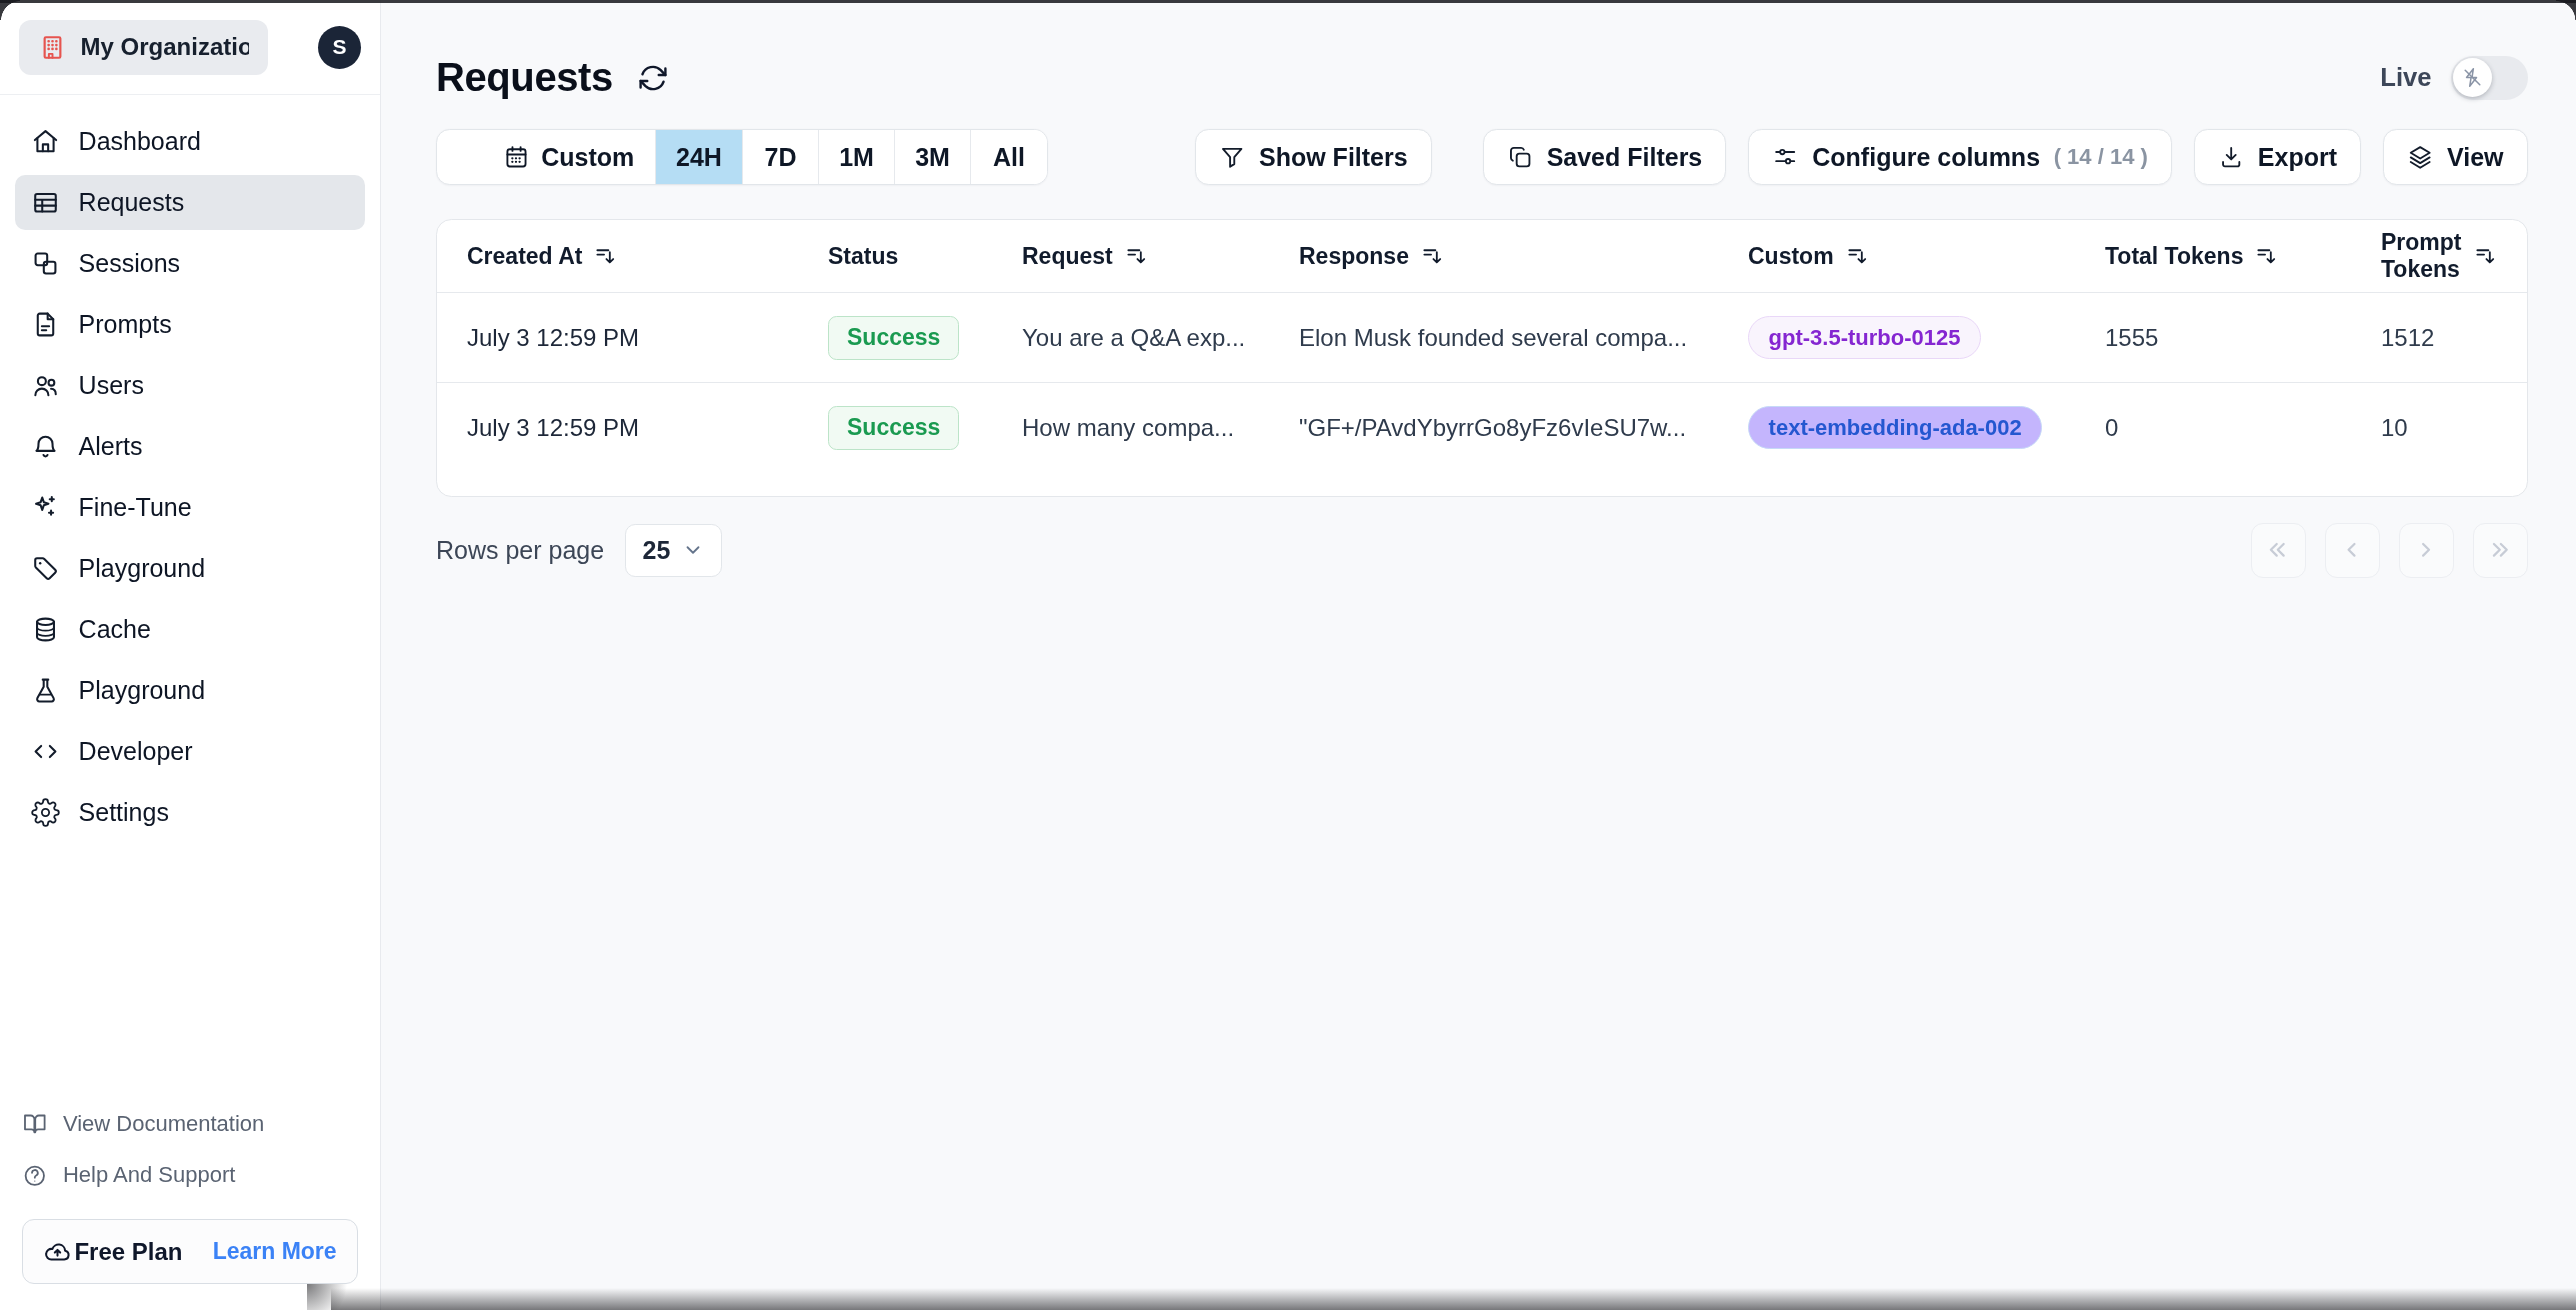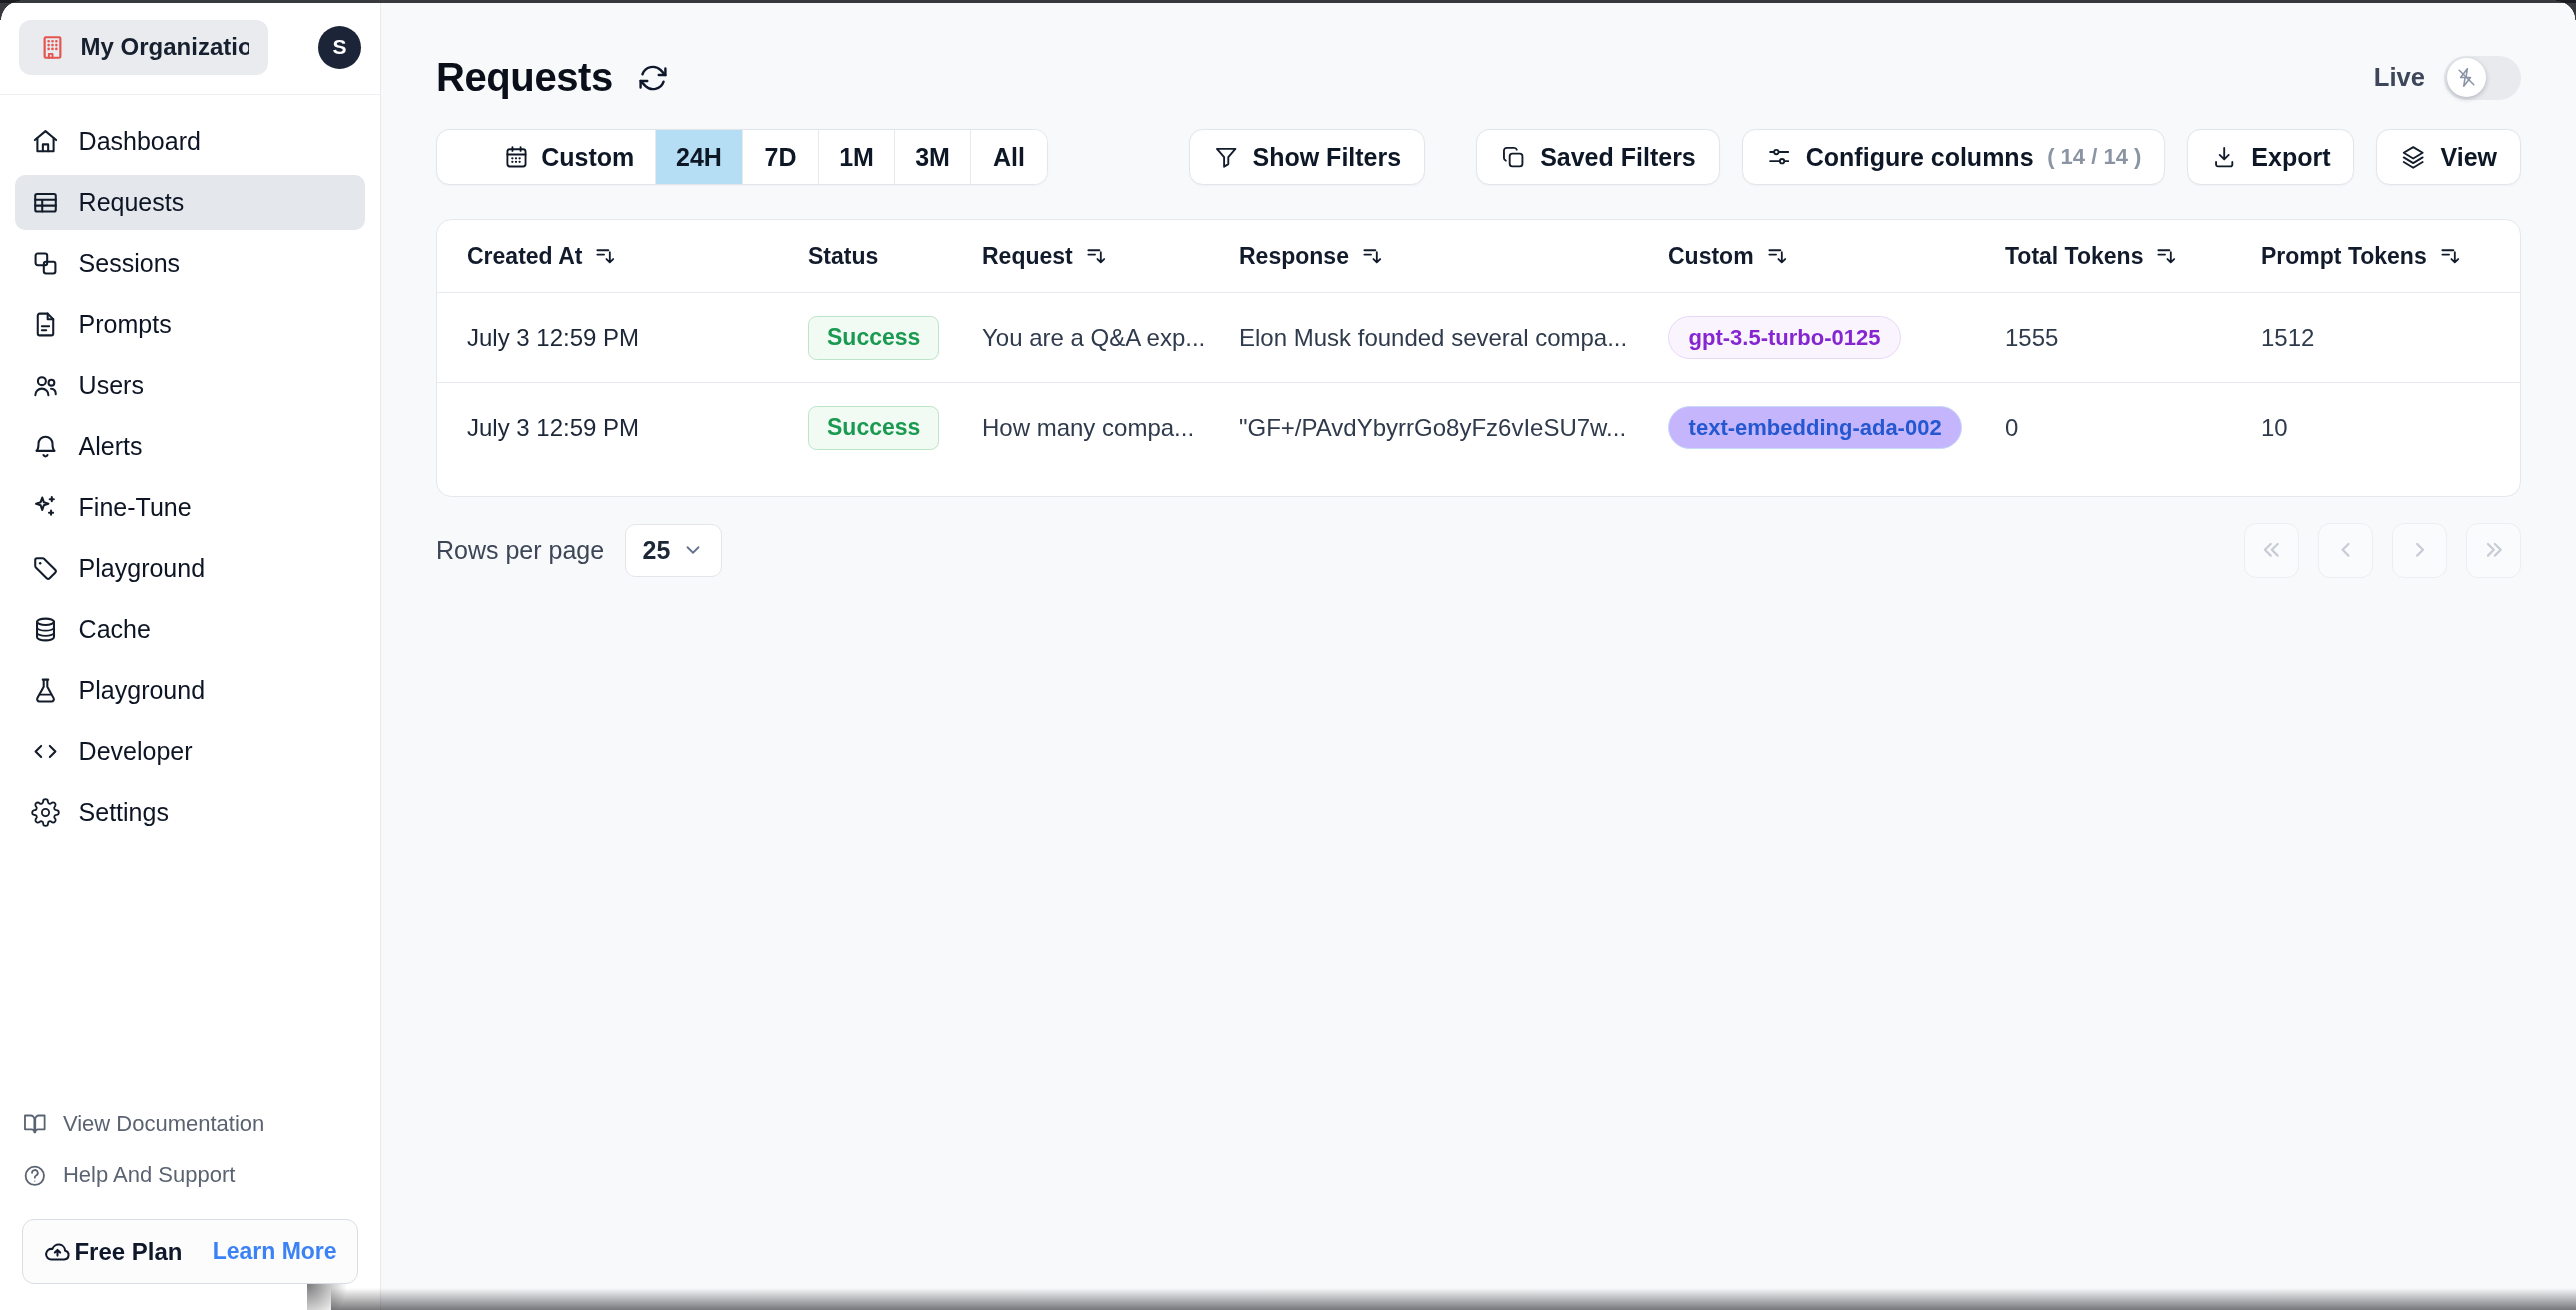--- a/index.html
+++ b/index.html
@@ -80,21 +80,21 @@
     border:1.7px solid #e2e6ea; border-radius:13.6px; font-size:25px; font-weight:600; color:#0e1726; cursor:pointer;
     box-shadow:0 0.9px 1.7px rgba(16,24,40,.04); font-family:inherit; white-space:nowrap; }
   .tbtn svg { width:26.4px; height:26.4px; stroke:#131c2b; flex:none; }
   .btn-show { margin-right:29px; }
   .count-dim { font-size:22px; font-weight:600; color:#8a94a2; }
 
   
   .table-card { margin-top:34px; background:#ffffff; border:1.7px solid #e4e7eb; border-radius:15.3px; overflow:hidden;
     padding-bottom:24px; }
   .trow { display:grid; grid-template-columns:341px 174px 257px 429px 337px 256px 1fr; align-items:center;
-    padding-left:30px; padding-right:30px; }
+    padding-left:30px; padding-right:30px;gap:20px; }
   .thead { height:72px; }
   .trow.body-row { height:90px; border-top:1.7px solid #e6e9ed; cursor:pointer; }
   .th { display:flex; align-items:center; gap:12px; font-size:23px; font-weight:700; color:#111b2c; cursor:pointer; }
   .th svg { width:23px; height:23px; stroke:#111b2c; flex:none; }
   .cell { font-size:24px; color:#2f3b4c; white-space:nowrap; overflow:hidden; }
   .cell.created { color:#1d2738; font-weight:500; }
   .badge-status { display:inline-flex; align-items:center; height:44px; padding:0 18px; border-radius:8.5px;
     border:1.7px solid #bce4c8; background:#f1faf3; color:#1a9a50; font-size:23px; font-weight:600; }
   .badge-model { display:inline-flex; align-items:center; height:43px; padding:0 19.6px; border-radius:22px;
     font-size:22px; font-weight:600; max-width:315px; overflow:hidden; white-space:nowrap; }

